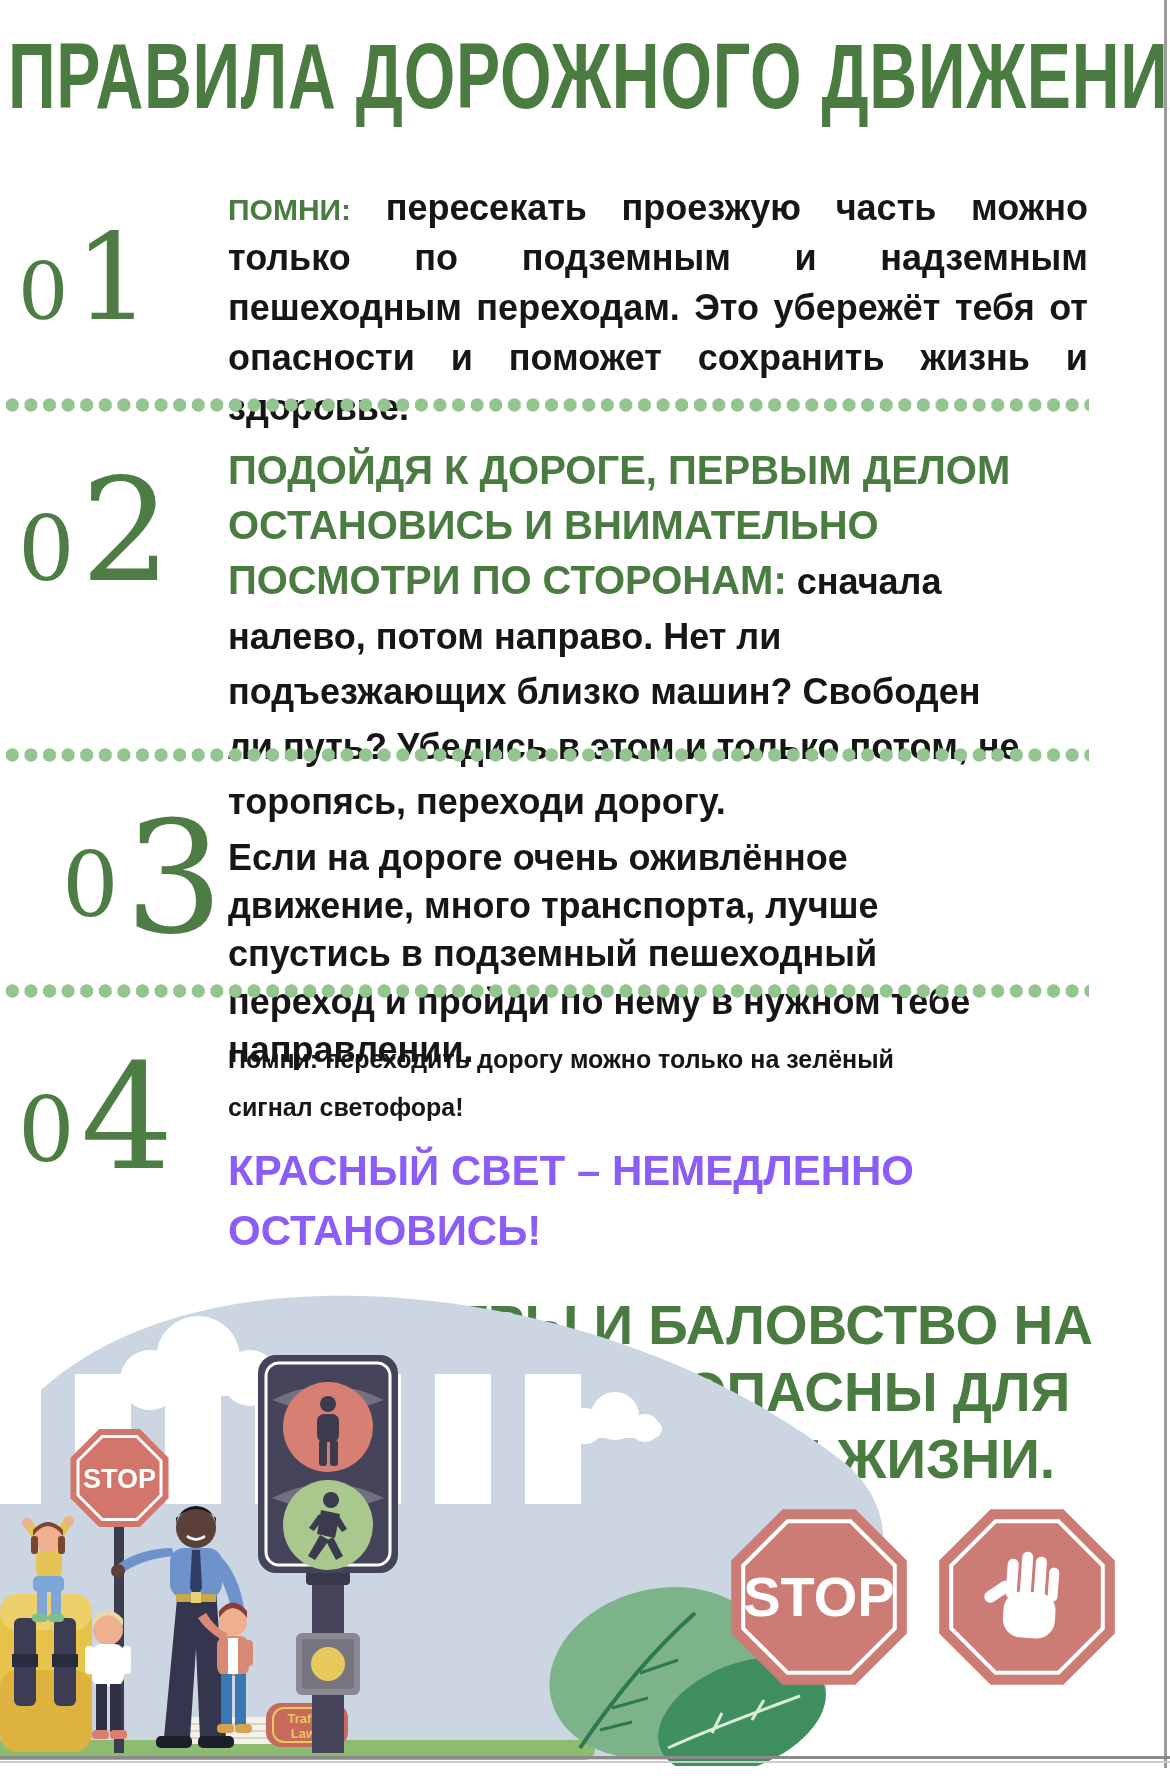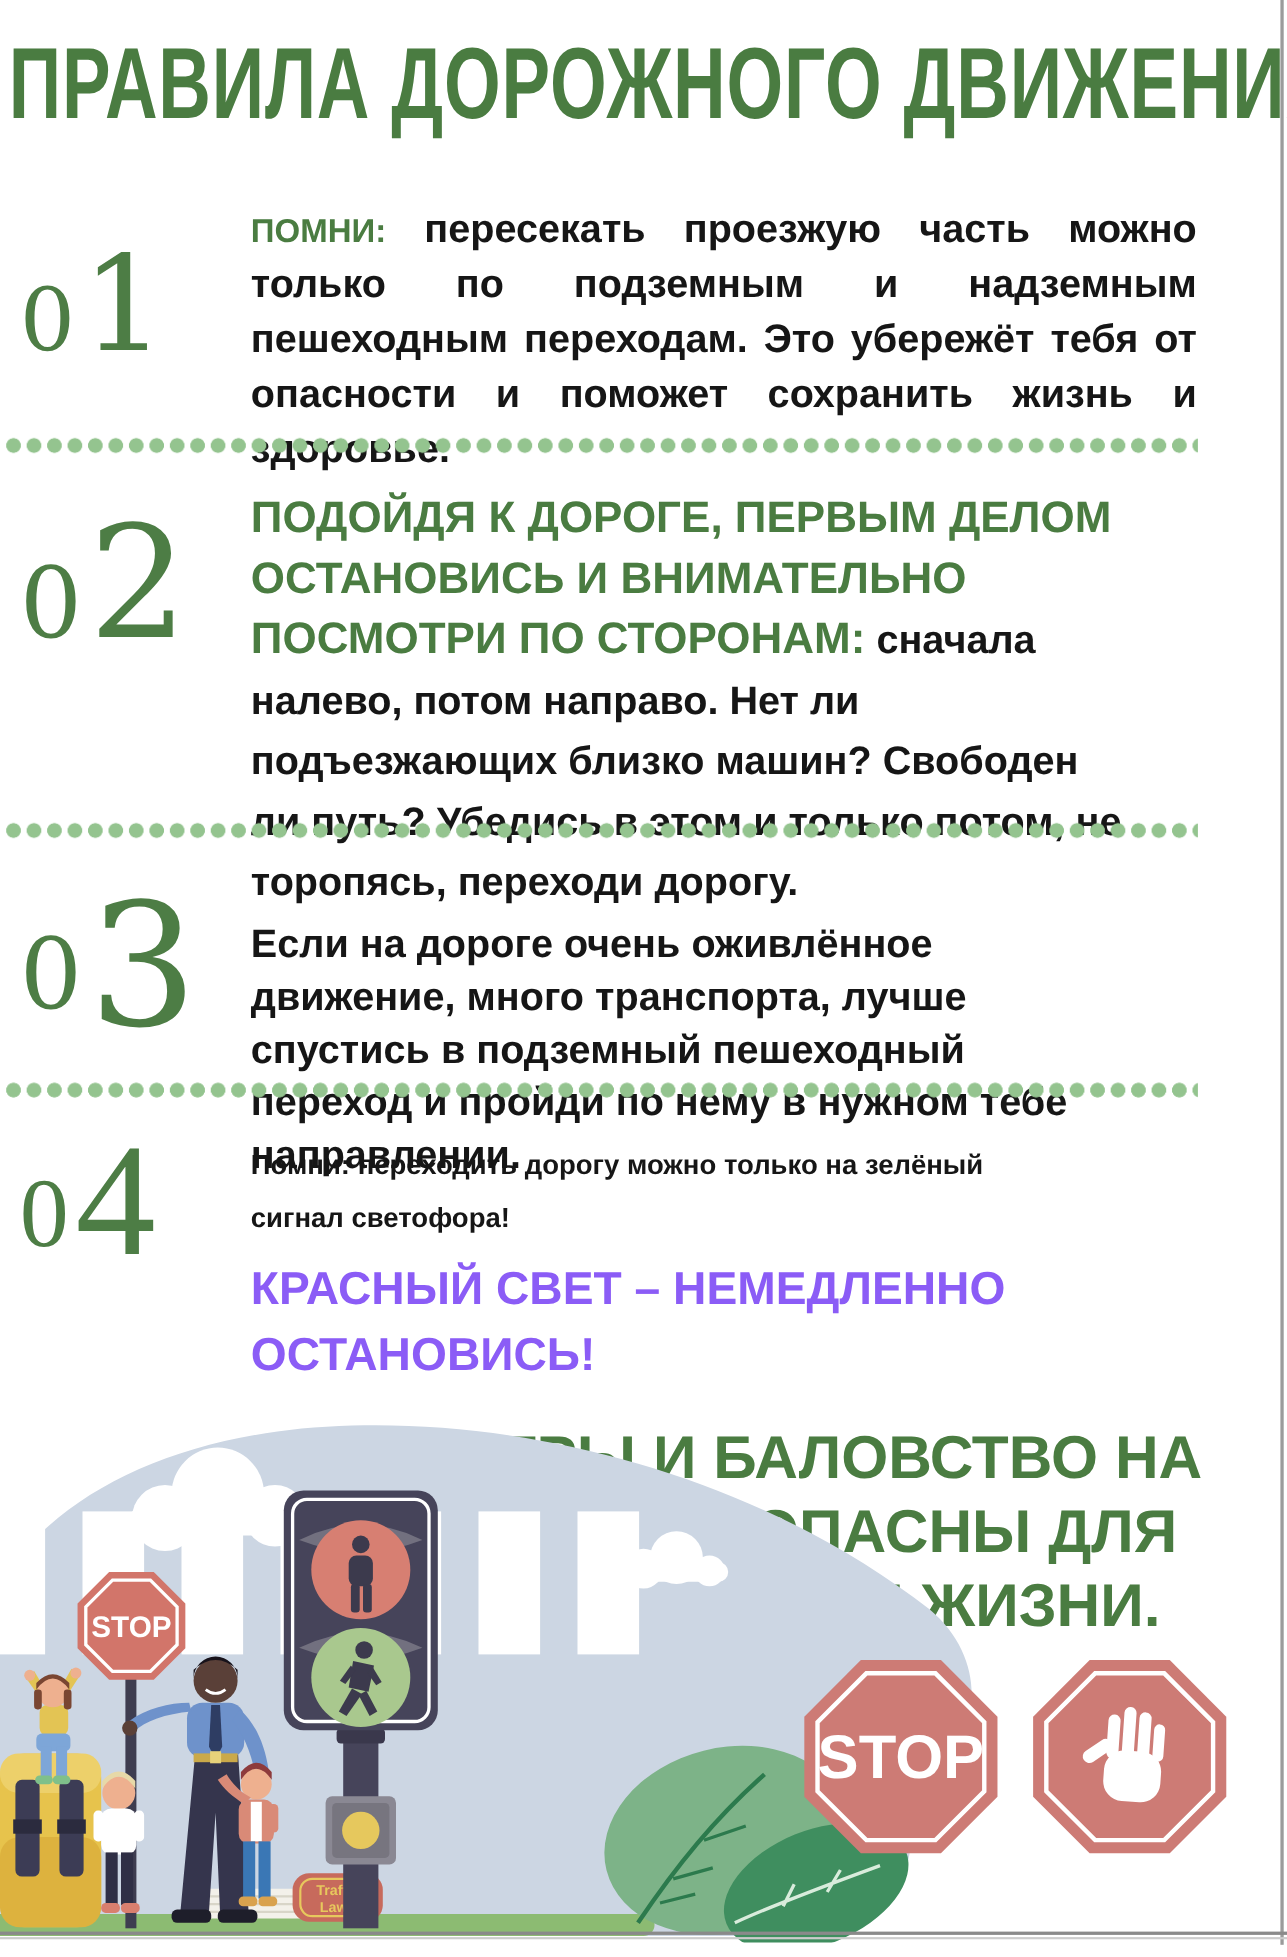--- a/index.html
+++ b/index.html
@@ -14,22 +14,22 @@
   
   .num{position:absolute;left:18px;font-family:"DejaVu Serif",serif;color:#4d7d45;
        line-height:1;letter-spacing:6px;}
   .num .dg{display:inline-block;}
   .num .d0{font-size:.66em;}
   .num .d2{font-size:1.05em;}
   .num .d3{font-size:1.15em;transform:translateY(.10em);}
   .num .d4{font-size:1.08em;transform:translateY(.05em);}
   .num-1{top:218px;font-size:120px;}
   .num-2{top:460px;font-size:135px;}
-  .num-3{top:785px;font-size:135px;}
-  .num-4{top:1012px;font-size:135px;font-family:Liberation Serif, serif;}
+  .num-3{top:785px;font-size:135px;margin-left:44px;}
+  .num-4{top:1038px;font-size:135px;}
 
   
   .sec{position:absolute;left:228px;color:#161616;font-weight:bold;}
   .sec p{margin:0;}
   .sec-1{top:183px;width:860px;}
   .sec-1 p{font-size:36px;line-height:50px;text-align:justify;}
   .sec-2{top:444px;width:800px;}
   .sec-2 p{font-size:36px;line-height:55px;}
   .sec-3{top:834px;width:800px;}
   .sec-3 p{font-size:36px;line-height:48px;}

